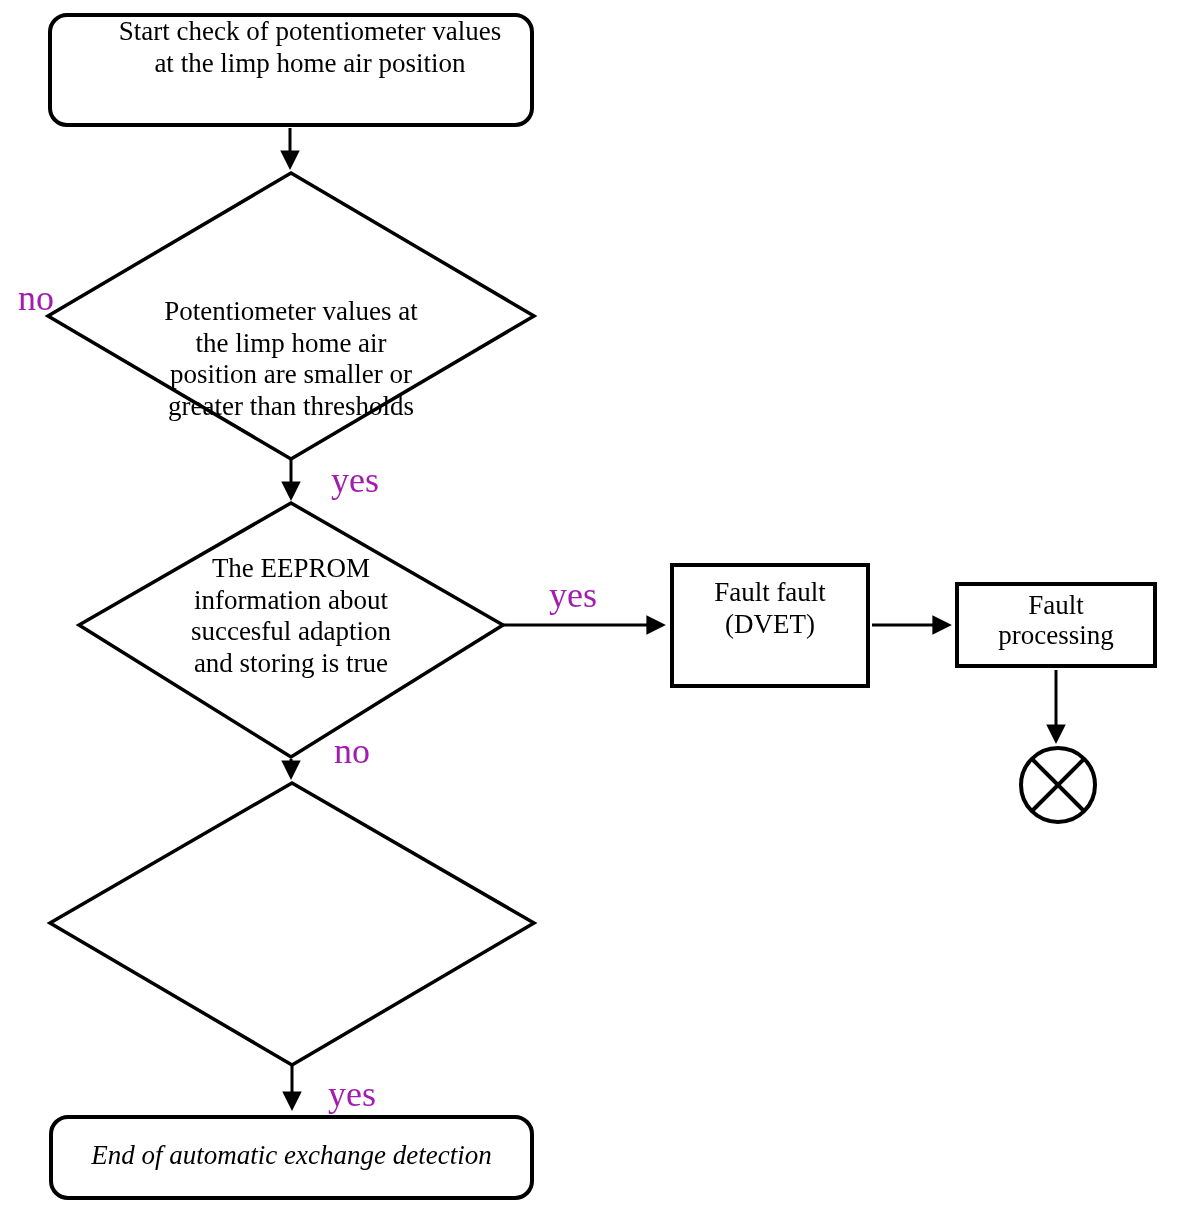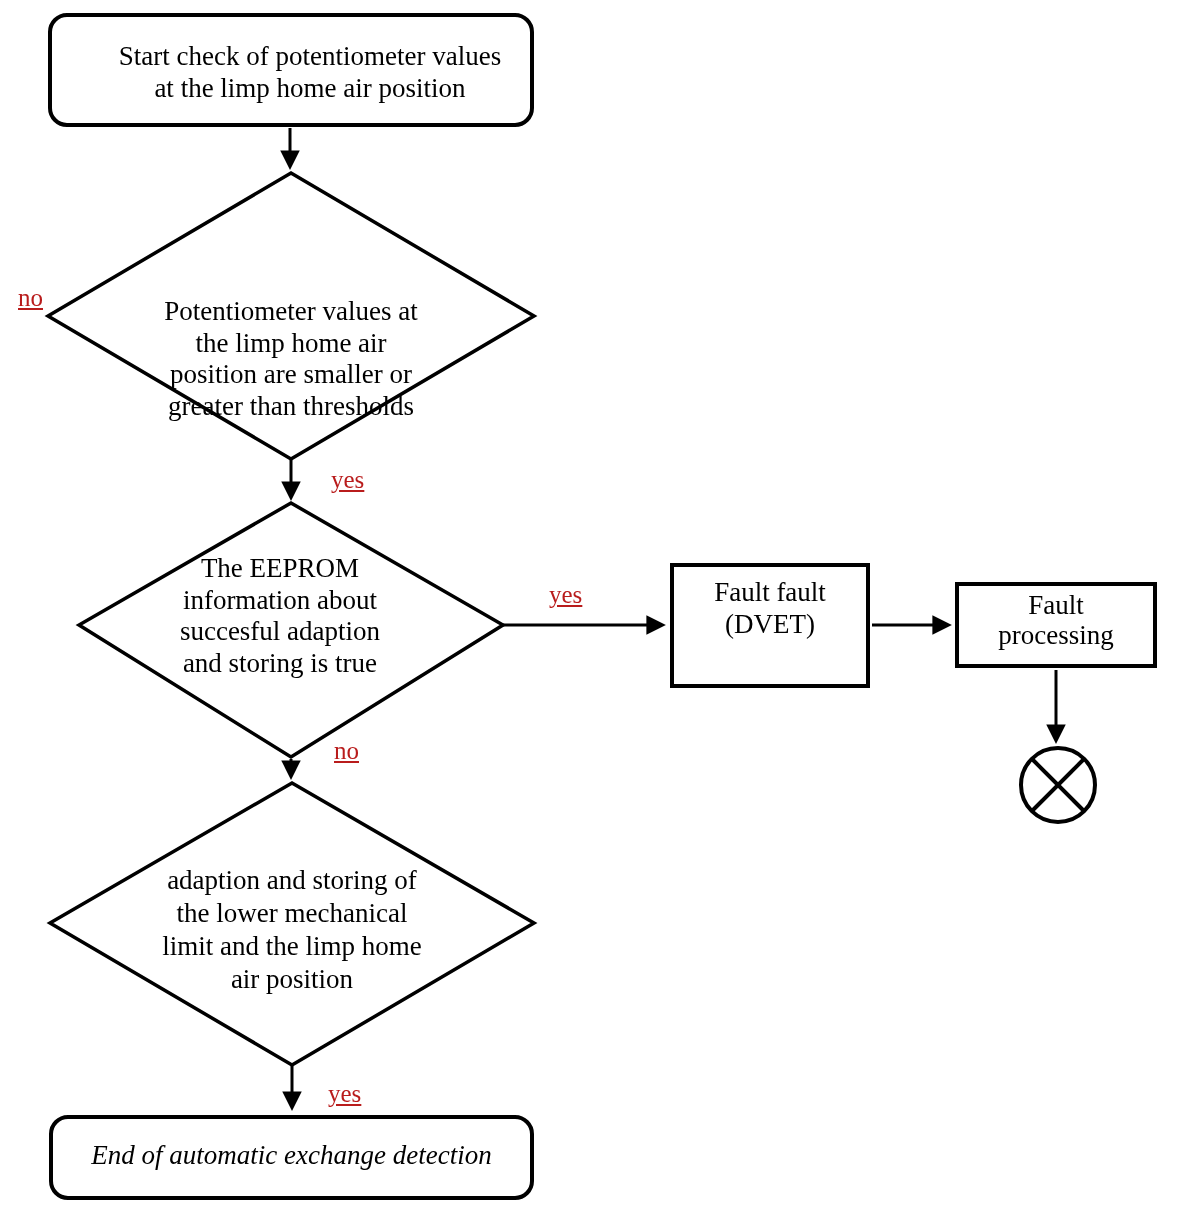--- a/index.html
+++ b/index.html
@@ -23,25 +23,24 @@
   .node-text {
     position: absolute;
     text-align: center;
     white-space: pre-line;
     font-size: 27px;
     line-height: 31.5px;
     color: #000000;
   }
   .edge-label {
     position: absolute;
-    font-size: 25px;
+    font-size: 36px;
     line-height: 28px;
-    color: #b91c1c;
+    color: #a21caf;
     white-space: nowrap;
-    text-decoration: underline;
   }
 </style>
 </head>
 <body>
 
 <div class="canvas">
 
   <svg width="1184" height="1220" viewBox="0 0 1184 1220">
     <defs>
       <marker id="ah" viewBox="0 0 10 10" refX="8" refY="5" markerWidth="7.5" markerHeight="6.5" orient="auto" markerUnits="strokeWidth">
@@ -77,43 +76,39 @@
 
     <line x1="291" y1="759" x2="291" y2="776" stroke="#000000" stroke-width="3" marker-end="url(#ah)"></line>
 
     <polygon points="292,783 534,923 292,1065 50,923" fill="#ffffff" stroke="#000000" stroke-width="3.5"></polygon>
 
     <line x1="292" y1="1066" x2="292" y2="1107" stroke="#000000" stroke-width="3" marker-end="url(#ah)"></line>
 
     <rect x="51" y="1117" width="481" height="81" rx="17" ry="17" fill="#ffffff" stroke="#000000" stroke-width="4"></rect>
   </svg>
 
-  <div class="node-text" style="left:48px; top:41px; width:524px;">Start check of potentiometer values
+  <div class="node-text" style="left:48px; top:16px; width:524px;">Start check of potentiometer values
 at the limp home air position</div>
 
   <div class="node-text" style="left:101px; top:248px; width:380px;margin-top:48px;">Potentiometer values at
 the limp home air
 position are smaller or
 greater than thresholds</div>
 
-  <div class="node-text" style="left:110px; top:553px; width:340px;">The EEPROM
+  <div class="node-text" style="left:121px; top:553px; width:340px;">The EEPROM
 information about
 succesful adaption
 and storing is true</div>
 
   <div class="node-text" style="left:670px; top:577px; width:200px;">Fault fault
 (DVET)</div>
 
   <div class="node-text" style="left:955px; top:590px; width:202px; line-height:30px;">Fault
 processing</div>
 
-  <div class="node-text" style="left:102px; top:864px; width:380px; line-height:33px;">adaption and storing of
-the lower mechanical
-limit and the limp home
-air position</div>
 
   <div class="node-text" style="left:49px; top:1140px; width:485px;font-style:italic;">End of automatic exchange detection</div>
 
   <div class="edge-label" style="left:18px; top:284px;">no</div>
 
   <div class="edge-label" style="left:331px; top:466px;">yes</div>
 
   <div class="edge-label" style="left:549px; top:581px;">yes</div>
 
   <div class="edge-label" style="left:334px; top:737px;">no</div>

